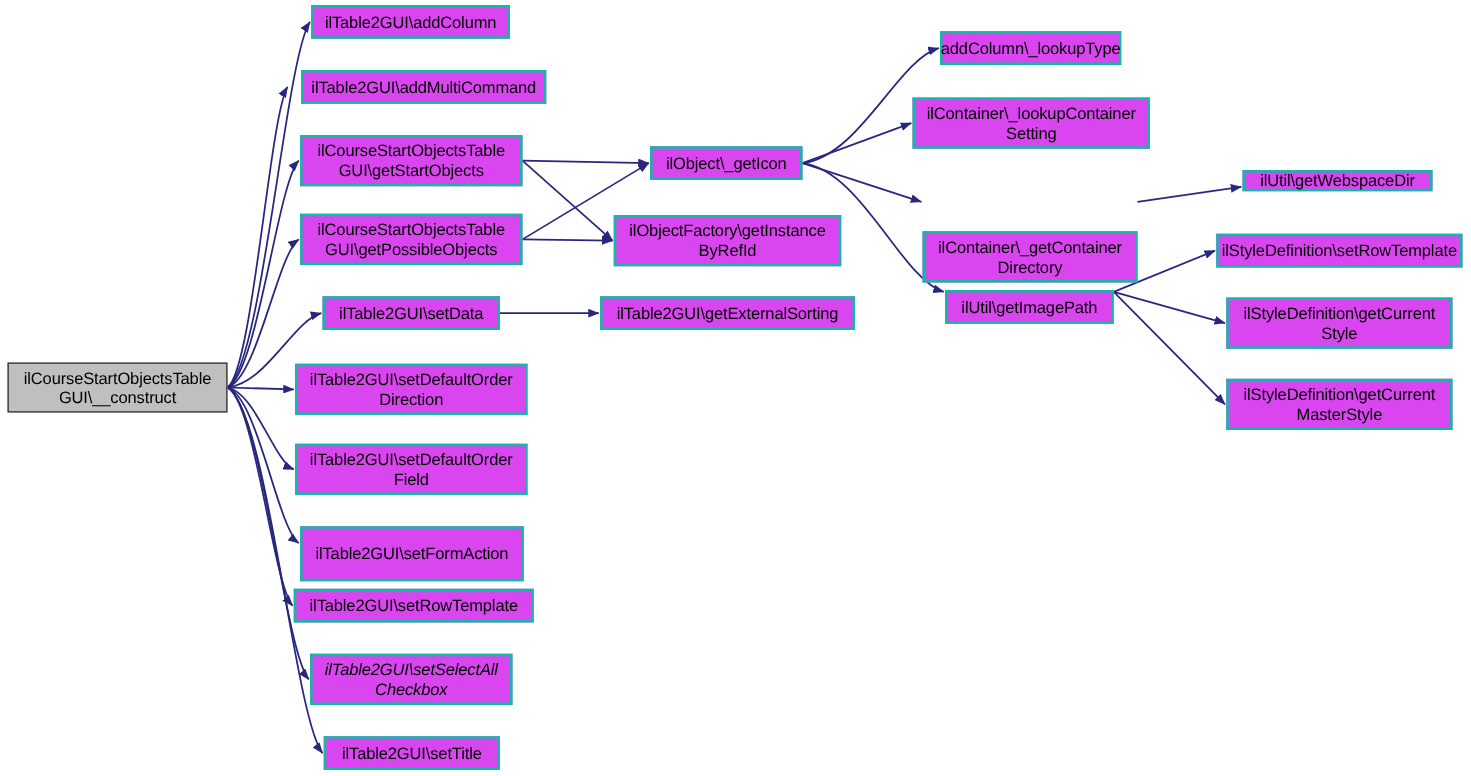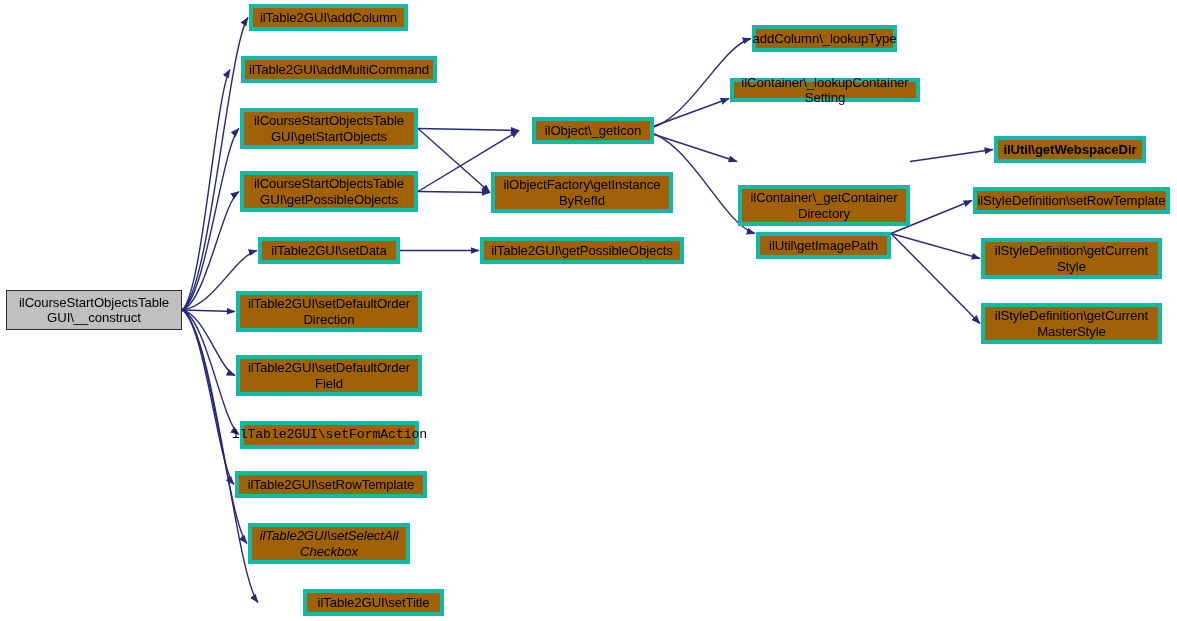--- a/index.html
+++ b/index.html
@@ -19,22 +19,22 @@
     position: absolute;
     left: 0;
     top: 0;
     width: 1177px;
     height: 621px;
     pointer-events: none;
   }
   .node {
     position: absolute;
     box-sizing: border-box;
-    border: 4px solid #14b8a6;
-    background: #a16207;
+    border: 2px solid #14b8a6;
+    background: #d946ef;
     color: #000000;
     font-size: 13.2px;
     line-height: 15.5px;
     display: flex;
     align-items: center;
     justify-content: center;
     text-align: center;
     white-space: pre-line;
     letter-spacing: -0.1px;
     z-index: 2;
@@ -86,35 +86,35 @@
       <div class="node" style="left: 241px; top: 56px; width: 196px; height: 27px;">ilTable2GUI\addMultiCommand</div>
       <div class="node" style="left: 240px; top: 108px; width: 178px; height: 41px;">ilCourseStartObjectsTable
 GUI\getStartObjects</div>
       <div class="node" style="left: 240px; top: 171px; width: 178px; height: 41px;">ilCourseStartObjectsTable
 GUI\getPossibleObjects</div>
       <div class="node" style="left: 258px; top: 237px; width: 142px; height: 27px;">ilTable2GUI\setData</div>
       <div class="node" style="left: 236px; top: 291px; width: 186px; height: 41px;">ilTable2GUI\setDefaultOrder
 Direction</div>
       <div class="node" style="left: 236px; top: 355px; width: 186px; height: 41px;">ilTable2GUI\setDefaultOrder
 Field</div>
-      <div class="node" style="left: 240px; top: 421px; width: 179px; height: 28px; font-family: Liberation Mono, monospace;">ilTable2GUI\setFormAction</div>
+      <div class="node" style="left: 240px; top: 421px; width: 179px; height: 44px;">ilTable2GUI\setFormAction</div>
       <div class="node" style="left: 235px; top: 471px; width: 192px; height: 27px;">ilTable2GUI\setRowTemplate</div>
       <div class="node" style="left: 248px; top: 523px; width: 162px; height: 41px; font-style: italic;">ilTable2GUI\setSelectAll
 Checkbox</div>
-      <div class="node" style="left: 259px; top: 589px; width: 141px; height: 27px; margin-left: 44px;">ilTable2GUI\setTitle</div>
-      <div class="node" style="left: 532px; top: 117px; width: 122px; height: 27px;">ilObject\_getIcon</div>
+      <div class="node" style="left: 259px; top: 589px; width: 141px; height: 27px;">ilTable2GUI\setTitle</div>
+      <div class="node" style="left: 520px; top: 117px; width: 122px; height: 27px;">ilObject\_getIcon</div>
       <div class="node" style="left: 491px; top: 172px; width: 182px; height: 41px;">ilObjectFactory\getInstance
 ByRefId</div>
-      <div class="node" style="left: 480px; top: 237px; width: 204px; height: 27px;">ilTable2GUI\getPossibleObjects</div>
+      <div class="node" style="left: 480px; top: 237px; width: 204px; height: 27px;">ilTable2GUI\getExternalSorting</div>
       <div class="node" style="left: 752px; top: 25px; width: 145px; height: 27px;">addColumn\_lookupType</div>
-      <div class="node" style="left: 730px; top: 78px; width: 190px; height: 24px;">ilContainer\_lookupContainer
+      <div class="node" style="left: 730px; top: 78px; width: 190px; height: 41px;">ilContainer\_lookupContainer
 Setting</div>
       <div class="node" style="left: 738px; top: 141px; width: 172px; height: 41px; margin-top: 44px;">ilContainer\_getContainer
 Directory</div>
       <div class="node" style="left: 756px; top: 220px; width: 135px; height: 27px; margin-top: 12px;">ilUtil\getImagePath</div>
-      <div class="node" style="left: 994px; top: 136px; width: 152px; height: 27px; font-weight: bold;">ilUtil\getWebspaceDir</div>
+      <div class="node" style="left: 994px; top: 136px; width: 152px; height: 17px;">ilUtil\getWebspaceDir</div>
       <div class="node" style="left: 973px; top: 187px; width: 197px; height: 27px;">ilStyleDefinition\setRowTemplate</div>
       <div class="node" style="left: 981px; top: 238px; width: 181px; height: 41px;">ilStyleDefinition\getCurrent
 Style</div>
       <div class="node" style="left: 981px; top: 303px; width: 181px; height: 41px;">ilStyleDefinition\getCurrent
 MasterStyle</div>
     </div>
 </div>
 
 </body></html>

